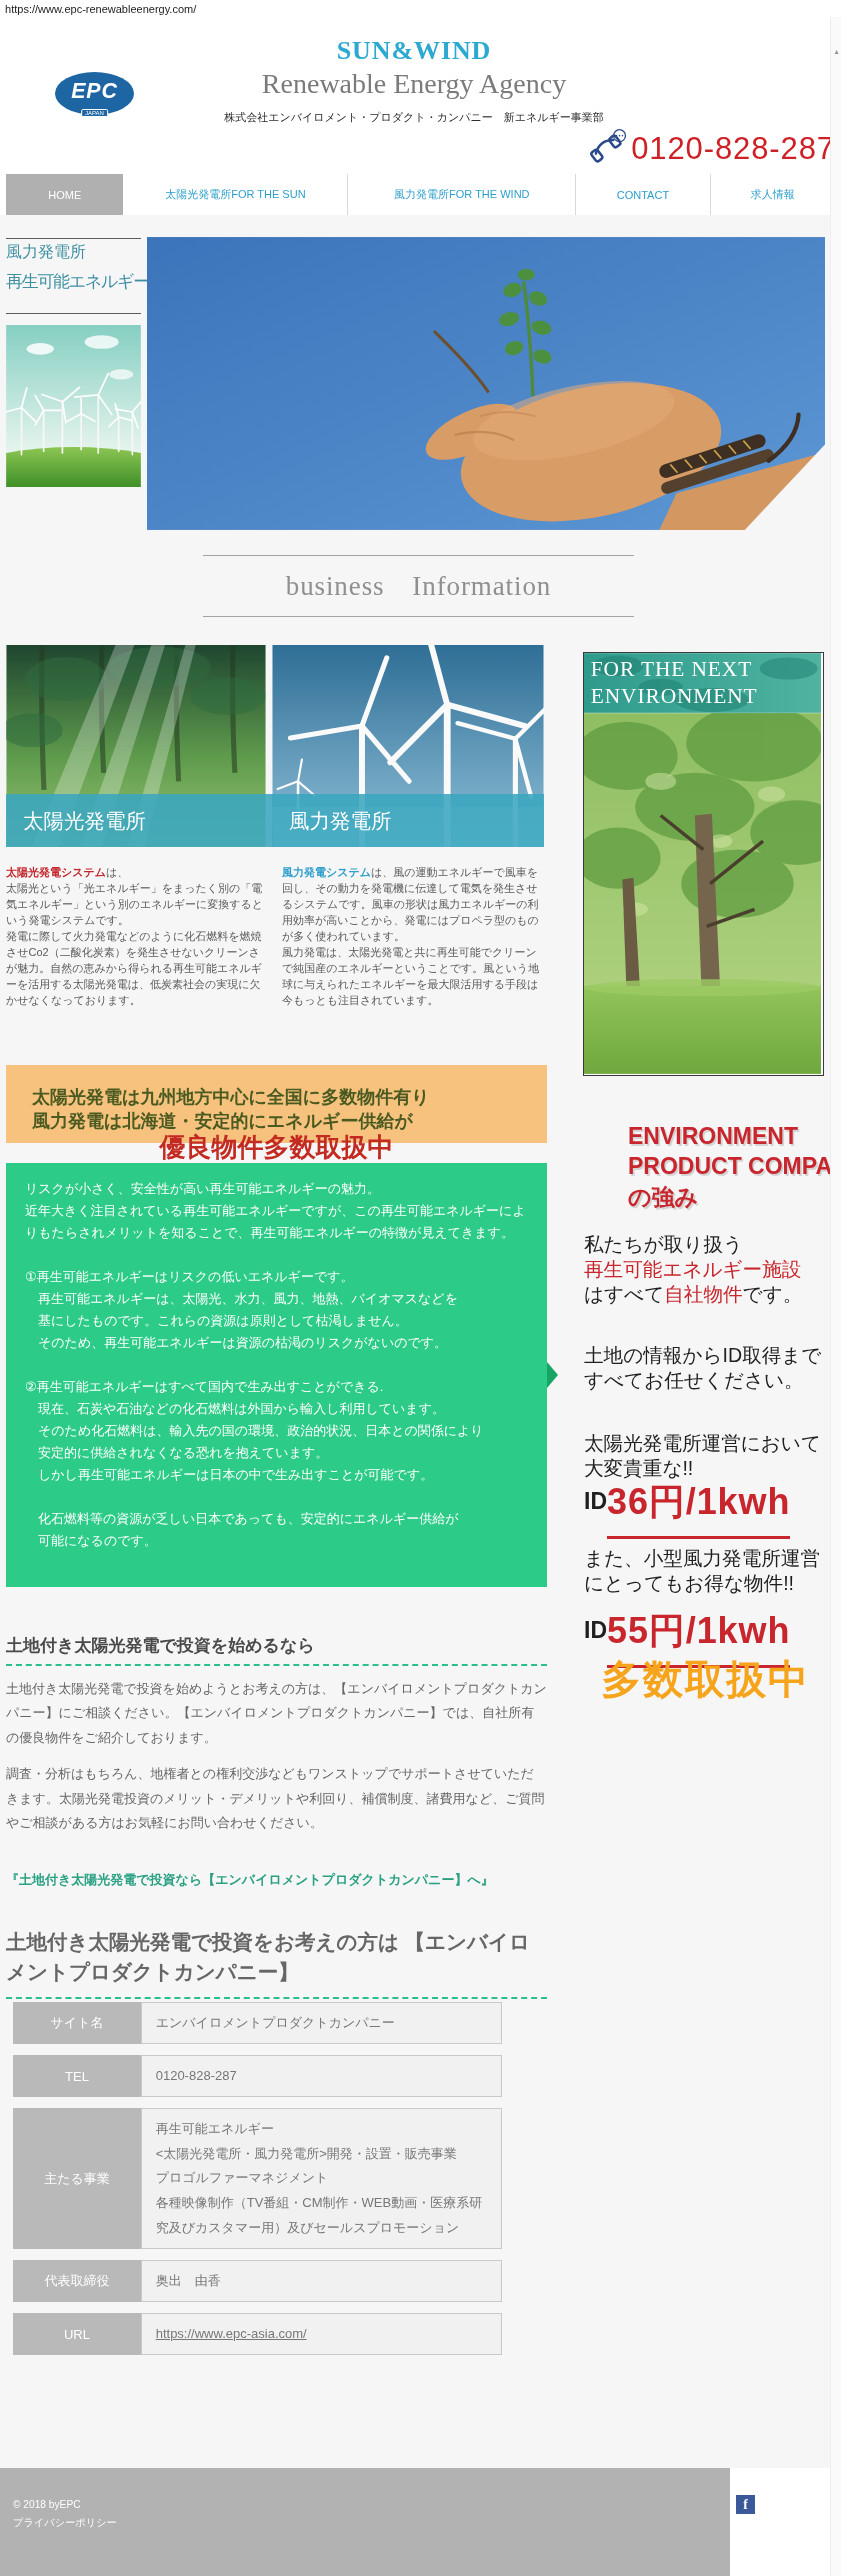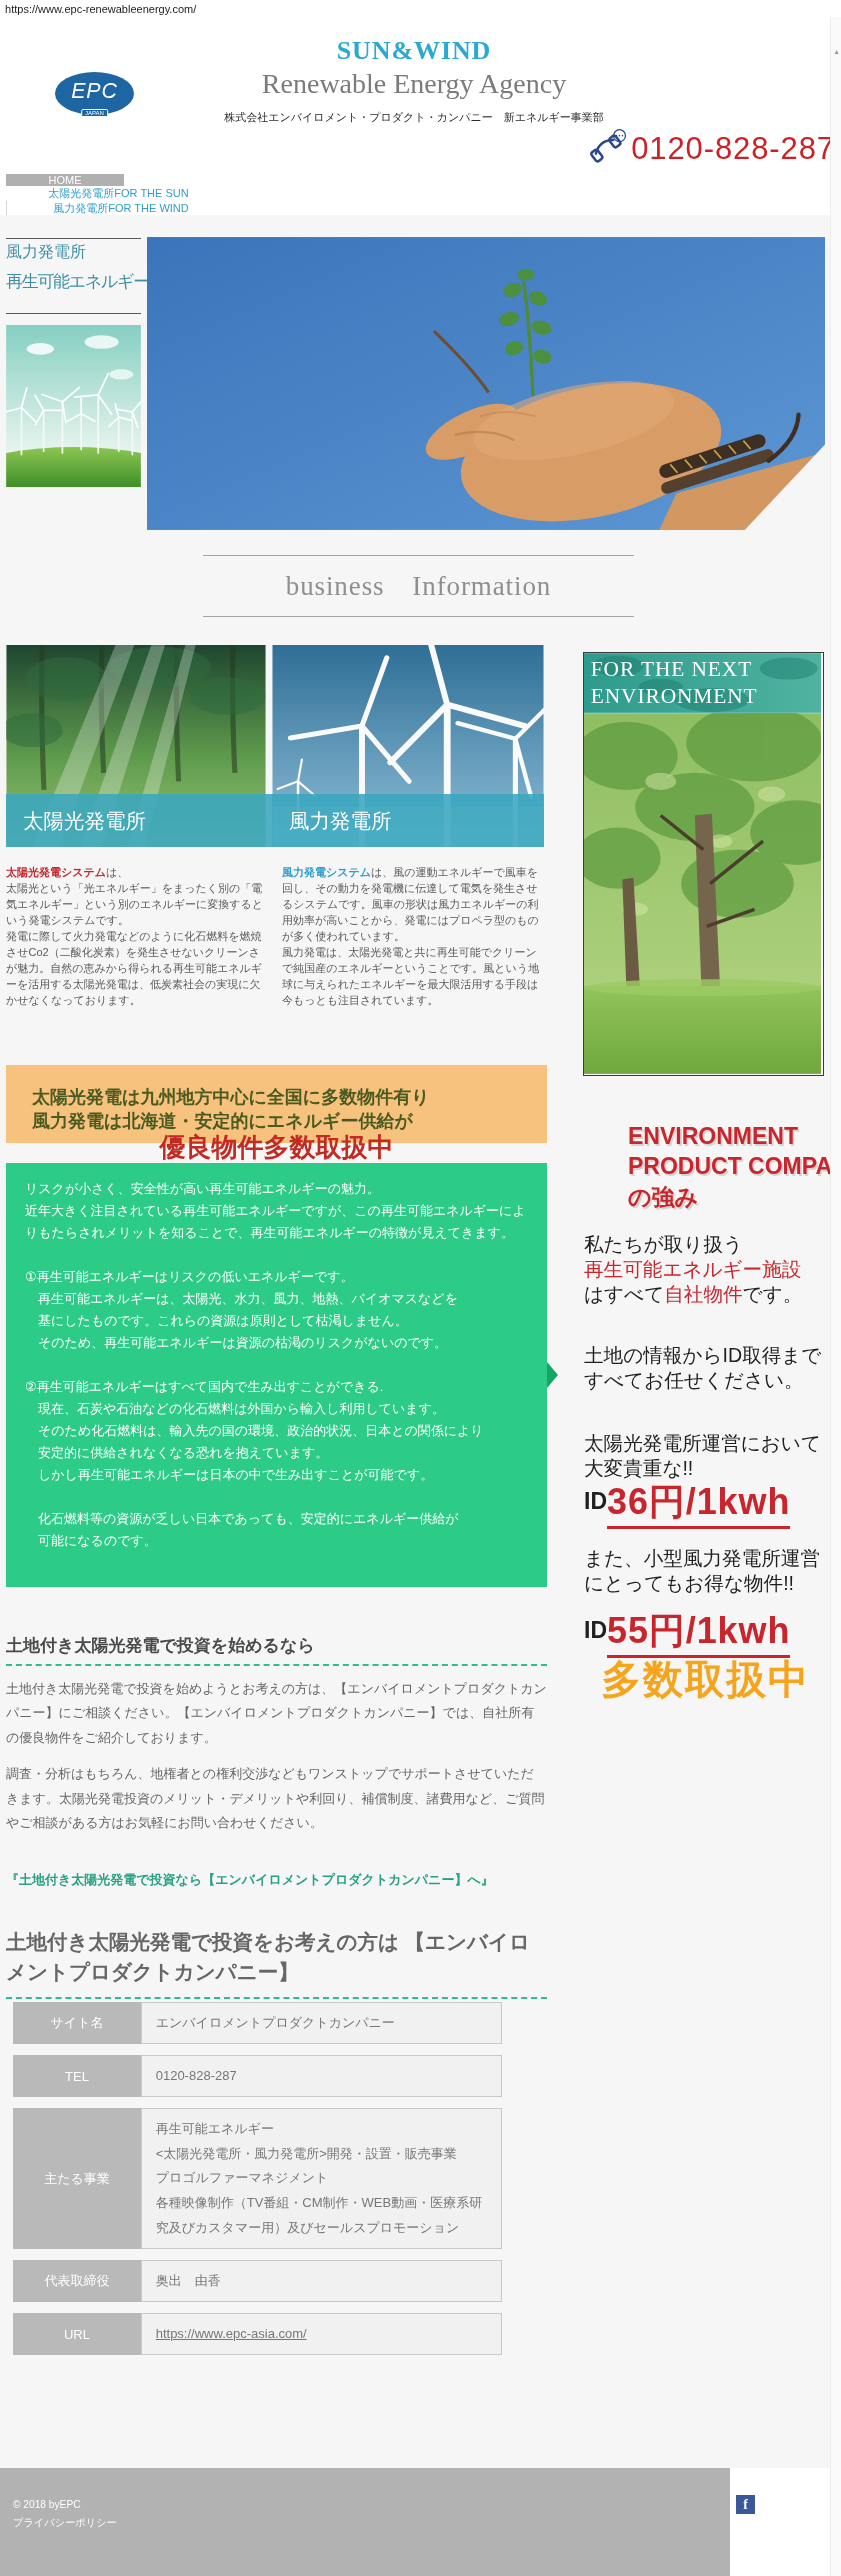--- a/index.html
+++ b/index.html
@@ -3,30 +3,30 @@
 <meta charset="utf-8">
 <style>
   html,body{margin:0;padding:0;background:#fff;}
   body{font-family:"Liberation Sans",sans-serif;}
   .page{position:relative;width:841px;height:2576px;background:#fff;overflow:hidden;}
   .abs{position:absolute;}
   
   .url-bar{left:5.1px;top:2.6px;font-size:11px;color:#1c1c1c;}
   
   .logo{left:55px;top:72px;width:79px;height:43px;background:#1D66A3;border-radius:50%;text-align:center;}
-  .logo-epc{color:#fff;font-weight:normal;font-style:italic;font-size:21.4px;line-height:38px;letter-spacing:0.9px;}
+  .logo-epc{color:#fff;font-weight:bold;font-style:italic;font-size:21.4px;line-height:38px;letter-spacing:0.9px;}
   .logo-japan{position:absolute;bottom:-1.7px;left:50%;transform:translateX(-50%);font-size:6px;color:#fff;background:#1D66A3;border:0.9px solid #fff;padding:0 3.4px;border-radius:1.7px;white-space:nowrap;}
   .header-titles{left:158px;top:36px;width:512px;text-align:center;}
   .site-title{font-family:"Liberation Serif",serif;font-size:26px;font-weight:bold;color:#2BA9D1;letter-spacing:0.9px;}
   .site-subtitle{font-family:"Liberation Serif",serif;font-size:28px;color:#7B7B7B;margin-top:1.7px;}
   .company-line{font-size:11px;color:#2b2b2b;margin-top:10.2px;}
   .phone-row{left:512px;top:125px;width:323px;height:48px;display:flex;align-items:center;justify-content:flex-end;}
   .phone-number{font-size:31px;color:#CE2127;letter-spacing:0.9px;margin-left:3.4px;}
   
-  .nav{left:6px;top:174px;width:829px;height:41px;display:flex;background:#fff;border-bottom:0.9px solid #E6E6E6;flex-direction:column;}
+  .nav{left:6px;top:174px;width:829px;height:41px;display:flex;background:#fff;border-bottom:0.9px solid #E6E6E6;}
   .nav-item{display:flex;align-items:center;justify-content:center;font-size:11px;color:#2D9FCB;cursor:pointer;}
   .nav-item.active{background:#B0B0B0;color:#fff;}
   .nav-sep{border-left:0.9px solid #D9D9D9;}
   .w1{width:118px}.w2{width:225px}.w3{width:228px}.w4{width:134px}.w5{width:125px}
   
   .content-bg{left:0;top:215px;width:830px;height:2253px;background:#F6F6F6;}
   
   .catch-line{left:6px;width:135px;border-top:0.9px solid #5a5a5a;height:0;}
   .catch1{left:6px;top:242px;font-size:16px;color:#3E8FA3;}
   .catch2{left:6px;top:270px;font-size:17px;color:#3E8FA3;letter-spacing:-1.3px;white-space:nowrap;}
@@ -70,21 +70,21 @@
   .sb-text{font-size:19.6px;color:#1f1f1f;line-height:1.27;}
   .sb-p1{top:1232px;}
   .sb-p2{top:1343px;}
   .sb-p3{top:1431px;}
   .sb-p4{top:1546px;}
   .red{color:#C8252C;}
   .id-line{height:48px;}
   .id1{top:1478px;}
   .id2{top:1607px;}
   .id-prefix{font-size:23px;color:#1f1f1f;font-weight:bold;vertical-align:5.1px;}
-  .id-price{font-size:36px;font-weight:bold;color:#C8252C;border-bottom:3.4px solid #C8252C;padding-bottom:4px;letter-spacing:0.9px;}
+  .id-price{font-size:36px;font-weight:bold;color:#C8252C;border-bottom:3.4px solid #C8252C;padding-bottom:14px;letter-spacing:0.9px;}
   .sb-highlight{top:1652px;font-size:40px;font-weight:bold;color:#F5A41C;letter-spacing:1.7px;white-space:nowrap;text-align:center;}
   
   .invest{left:6px;top:1634px;width:541px;}
   .invest-h{font-size:17px;font-weight:bold;color:#4a4a4a;padding-bottom:6.8px;border-bottom:2.6px dashed #2CBE8C;margin:0;}
   .invest p{font-size:13px;color:#666;line-height:1.9;margin:11px 0 0 0;}
   .invest-link{left:6px;top:1871px;width:541px;font-size:13px;font-weight:bold;color:#2BA184;cursor:pointer;}
   
   .company-heading{left:6px;top:1927px;width:541px;font-size:20.5px;font-weight:bold;color:#666;line-height:1.45;
     padding-bottom:10.2px;border-bottom:2.6px dashed #2CBE8C;margin:0;}
   .info-table{left:13px;top:2002px;width:489px;}

